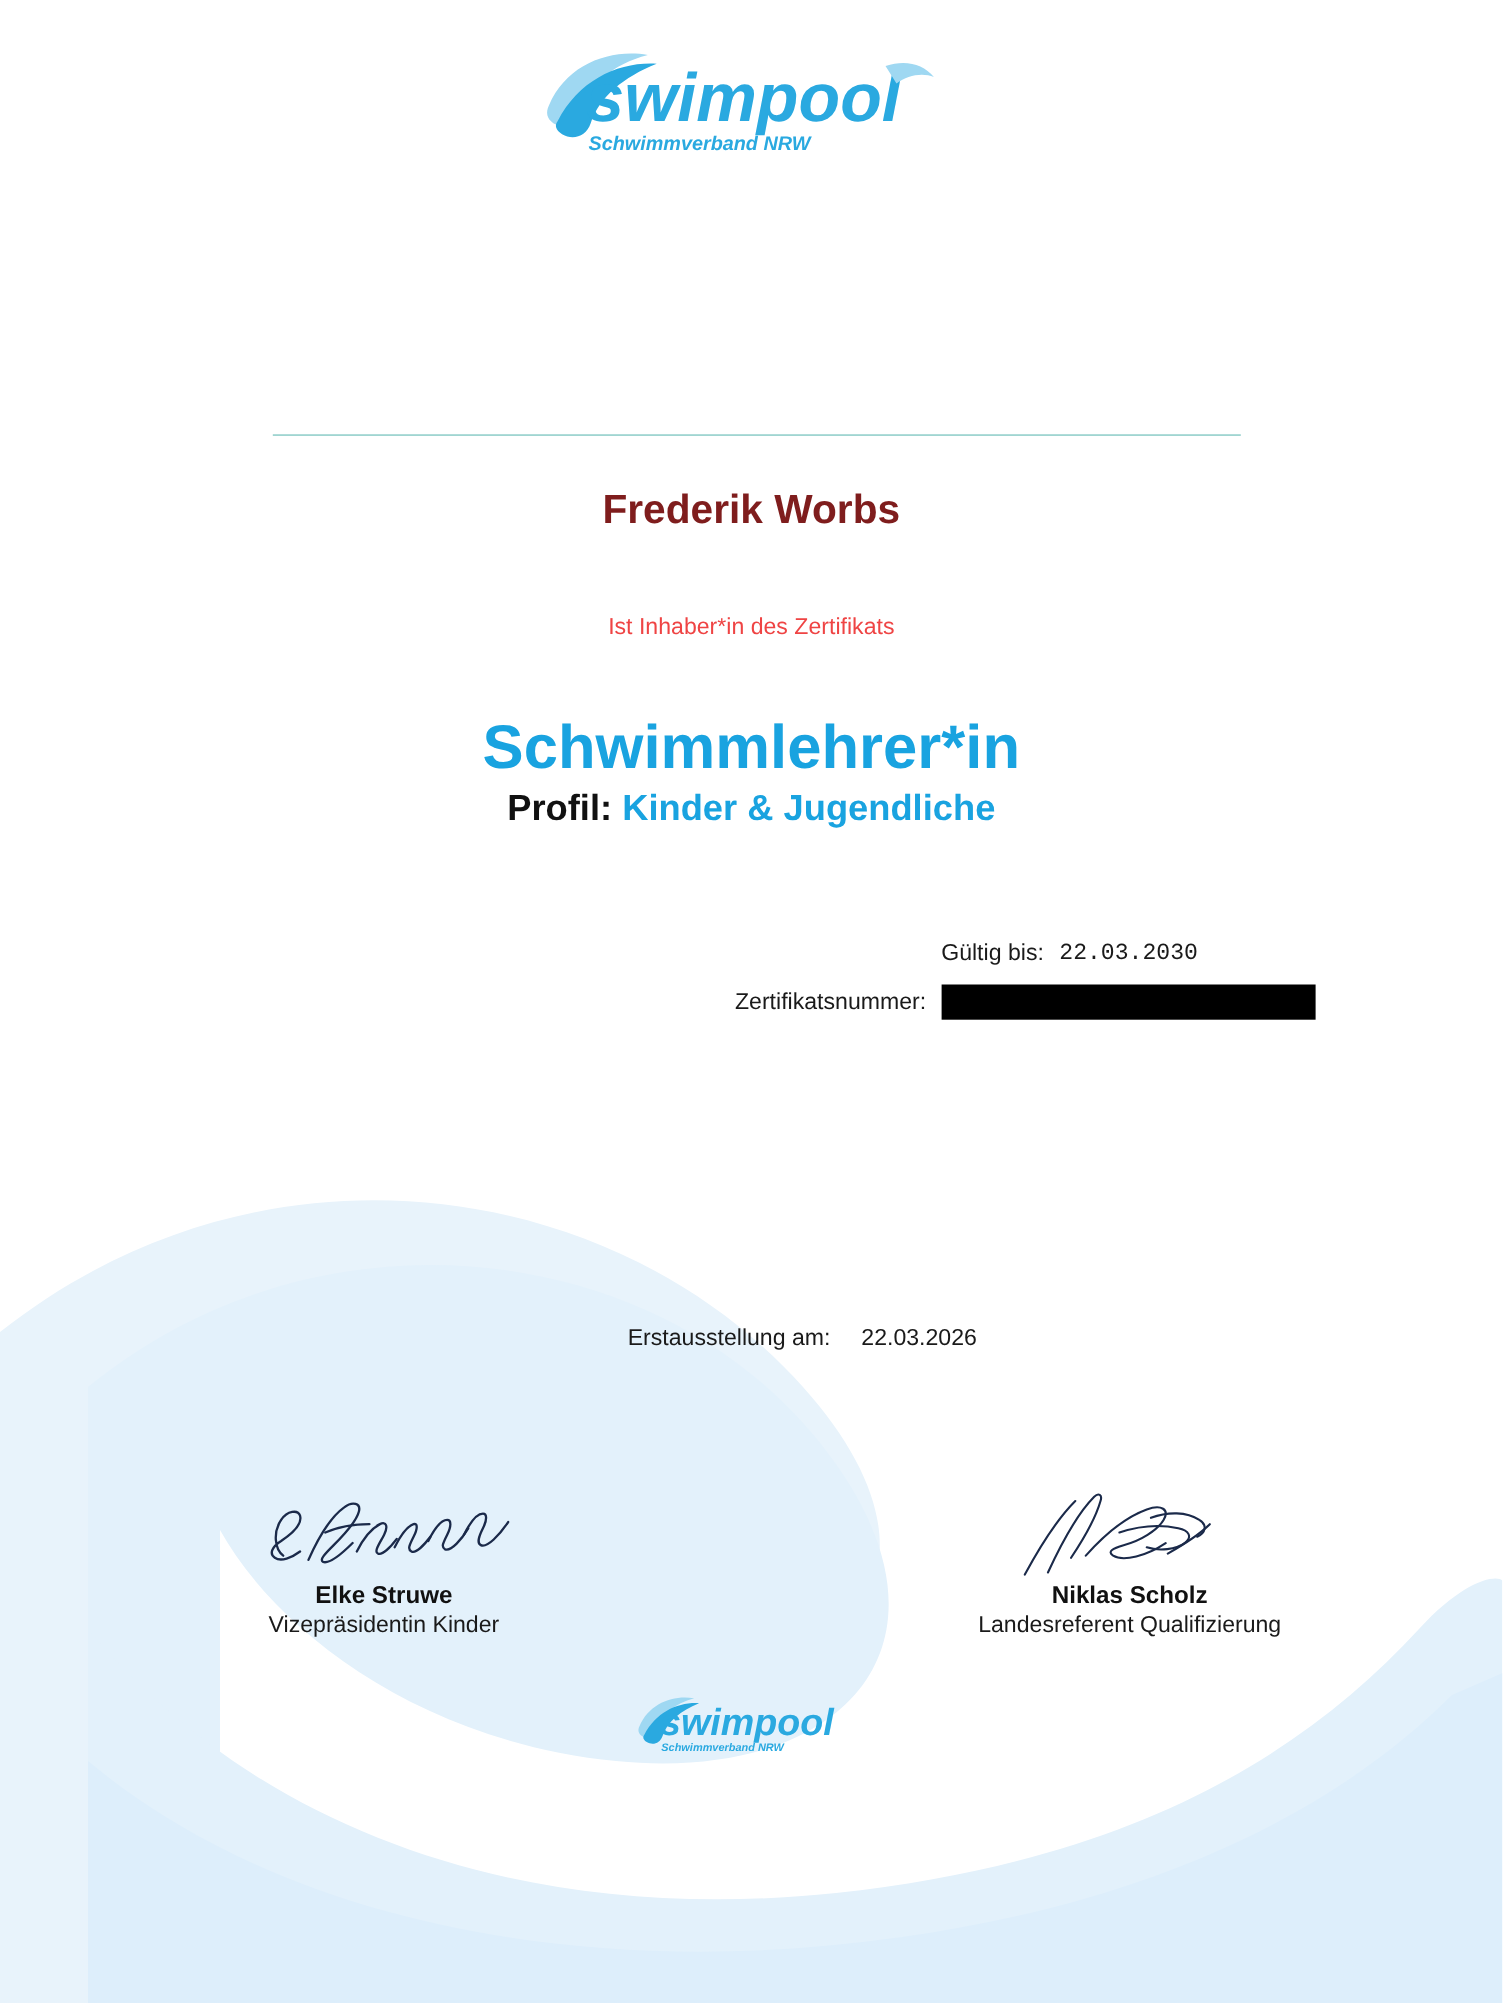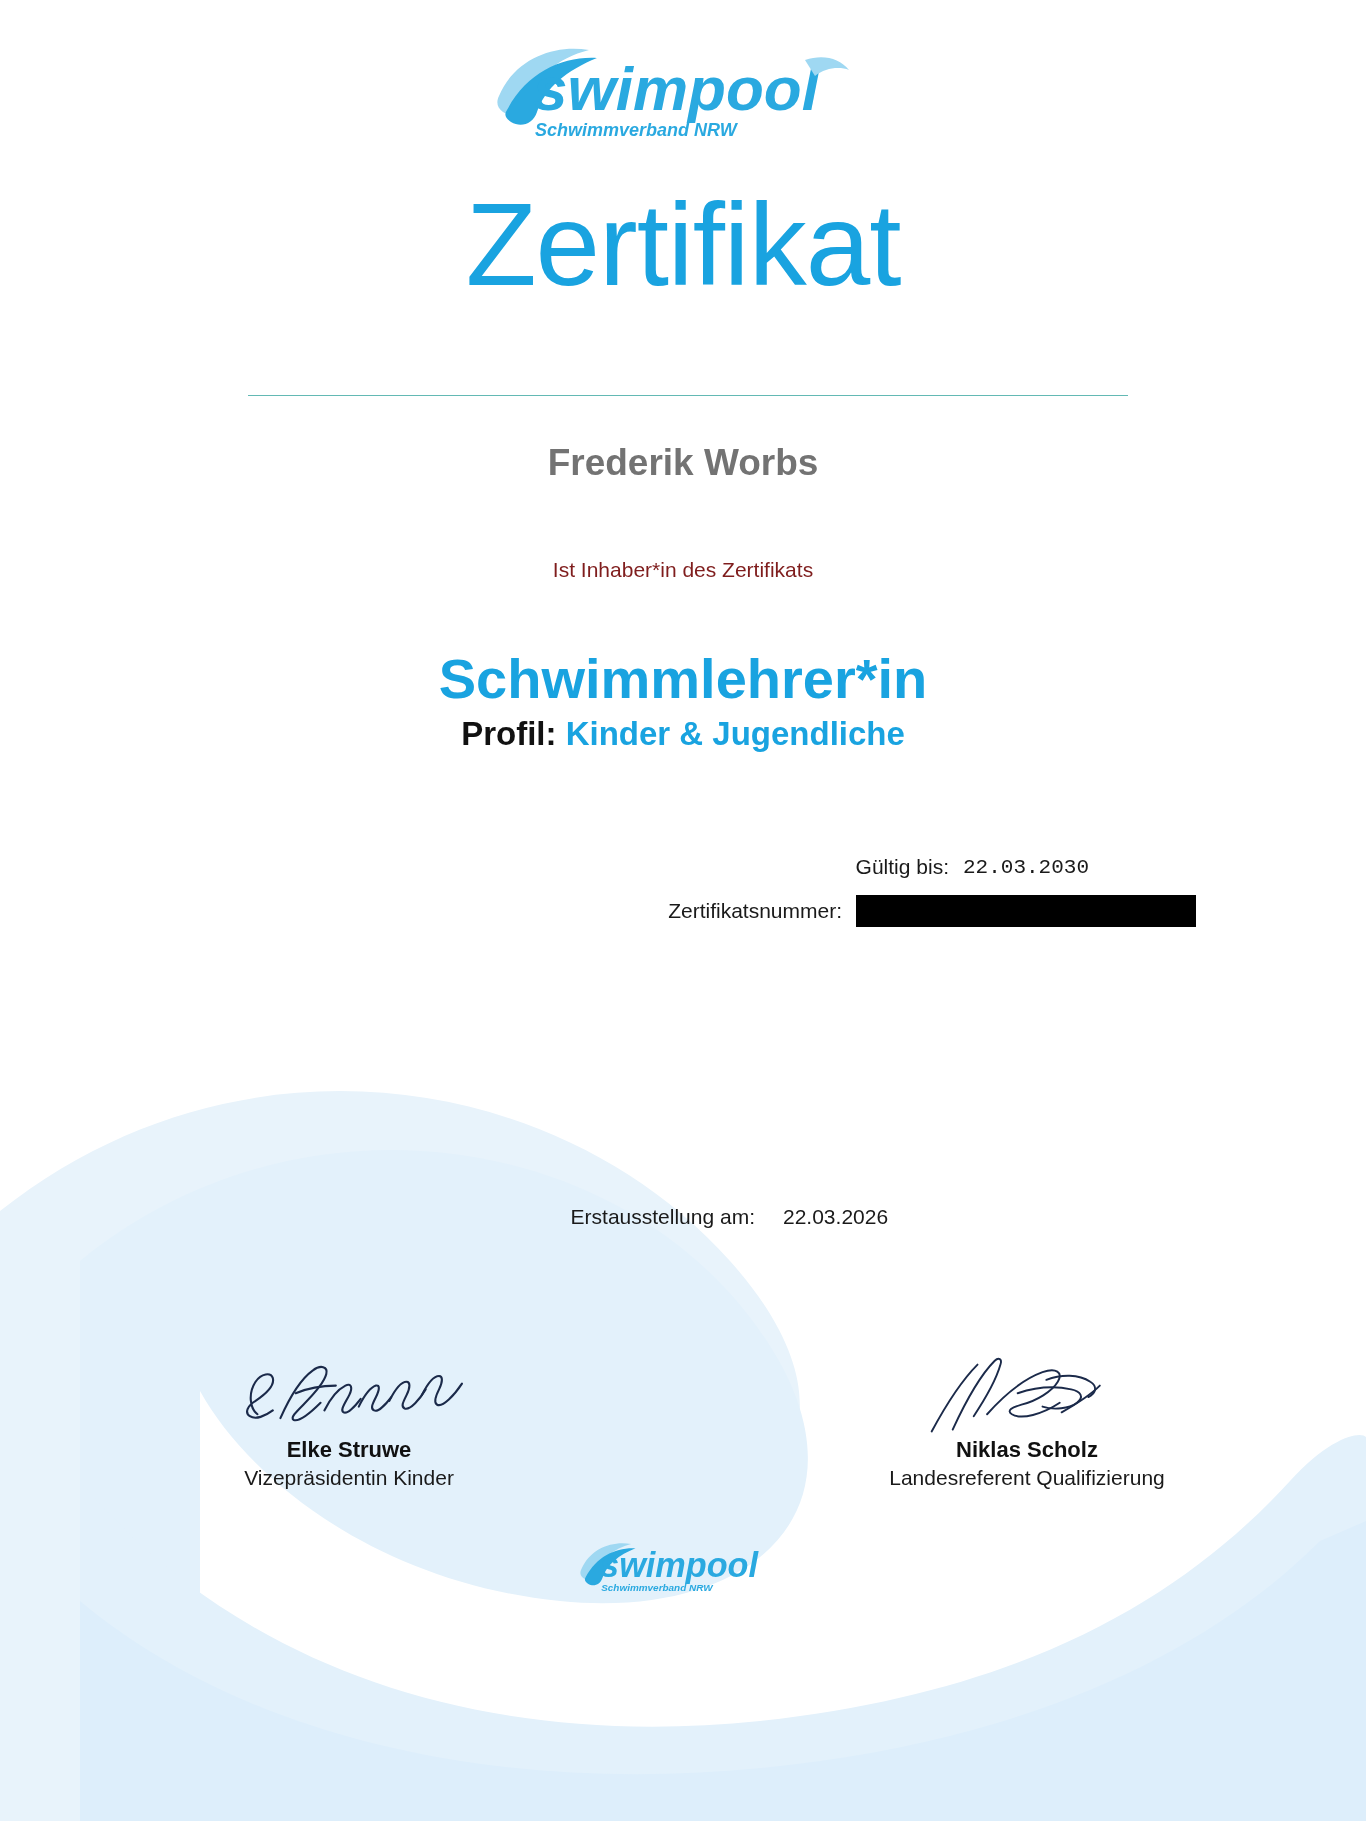--- a/index.html
+++ b/index.html
@@ -66,31 +66,31 @@
     z-index: 2;
   }
 
   .holder-name {
     position: absolute;
     top: 442px;
     width: 100%;
     text-align: center;
     font-size: 37px;
     font-weight: bold;
-    color: #737373;
+    color: #7f1d1d;
     z-index: 2;
   }
 
   .holder-subtitle {
     position: absolute;
     top: 558px;
     width: 100%;
     text-align: center;
     font-size: 21px;
-    color: #7f1d1d;
+    color: #ef4444;
     z-index: 2;
   }
 
   .qualification {
     position: absolute;
     top: 630px;
     width: 100%;
     text-align: center;
     font-size: 56px;
     font-weight: bold;
@@ -218,21 +218,20 @@
   <div class="logo-top">
     <svg class="logo-svg-top" width="380" height="110" viewBox="0 0 380 110" xmlns="http://www.w3.org/2000/svg">
       <path d="M6,52 C22,14 62,0 96,6 C64,14 42,34 34,58 C30,70 20,74 10,68 C4,64 3,58 6,52 Z" fill="#9fd8f2"></path>
       <path d="M14,66 C34,28 70,12 104,14 C74,26 52,44 44,68 C40,80 28,84 18,78 C12,74 11,70 14,66 Z" fill="#2aa9e0"></path>
       <text x="40" y="66" font-family="Liberation Sans, sans-serif" font-size="62" font-style="italic" font-weight="bold" fill="#2aa9e0">swimpool</text>
       <text x="42" y="92" font-family="Liberation Sans, sans-serif" font-size="18" font-style="italic" font-weight="bold" fill="#2aa9e0">Schwimmverband NRW</text>
       <path d="M312,16 C330,10 346,14 356,26 C346,22 332,24 322,32 Z" fill="#9fd8f2"></path>
     </svg>
   </div>
 
-  <div class="cert-title">Zertifikat</div>
 
   <div class="divider"></div>
 
   <div class="holder-name">Frederik Worbs</div>
 
   <div class="holder-subtitle">Ist Inhaber*in des Zertifikats</div>
 
   <div class="qualification">Schwimmlehrer*in</div>
 
   <div class="profile-line">

